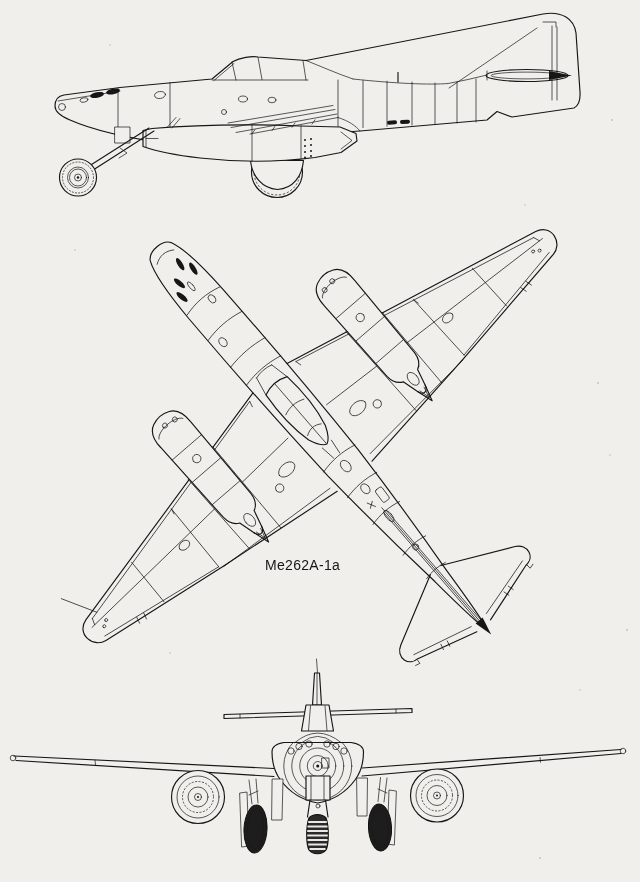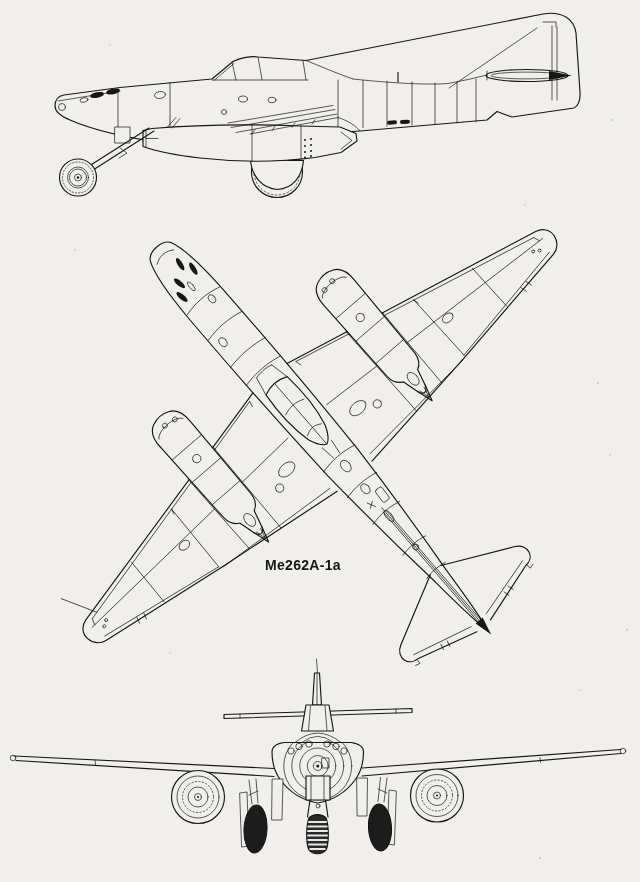--- a/index.html
+++ b/index.html
@@ -4,21 +4,21 @@
 <style>
   :root { --paper:#f0efeb; --ink:#161616; }
   html,body { margin:0; padding:0; }
   body { width:640px; height:882px; background:var(--paper); font-family:"Liberation Sans", sans-serif; }
   .page { position:relative; width:640px; height:882px; overflow:hidden; background:var(--paper); }
   svg { position:absolute; left:0; top:0; }
   .ln  { stroke:var(--ink); fill:none; stroke-width:1.15; stroke-linecap:round; stroke-linejoin:round; }
   .th  { stroke:var(--ink); fill:none; stroke-width:0.7;  stroke-linecap:round; stroke-linejoin:round; }
   .fp  { fill:var(--paper); }
   .sd  { fill:var(--ink); stroke:none; }
-  .caption { position:absolute; left:265px; top:557px; font-size:14px; font-weight:bold;
+  .caption { position:absolute; left:265px; top:557px; font-size:14px; font-weight:normal;
              letter-spacing:0.3px; color:var(--ink); }
 </style>
 </head>
 <body>
 
 <div class="page">
 <svg width="640" height="882" viewBox="0 0 640 882">
 
   <g>
 

